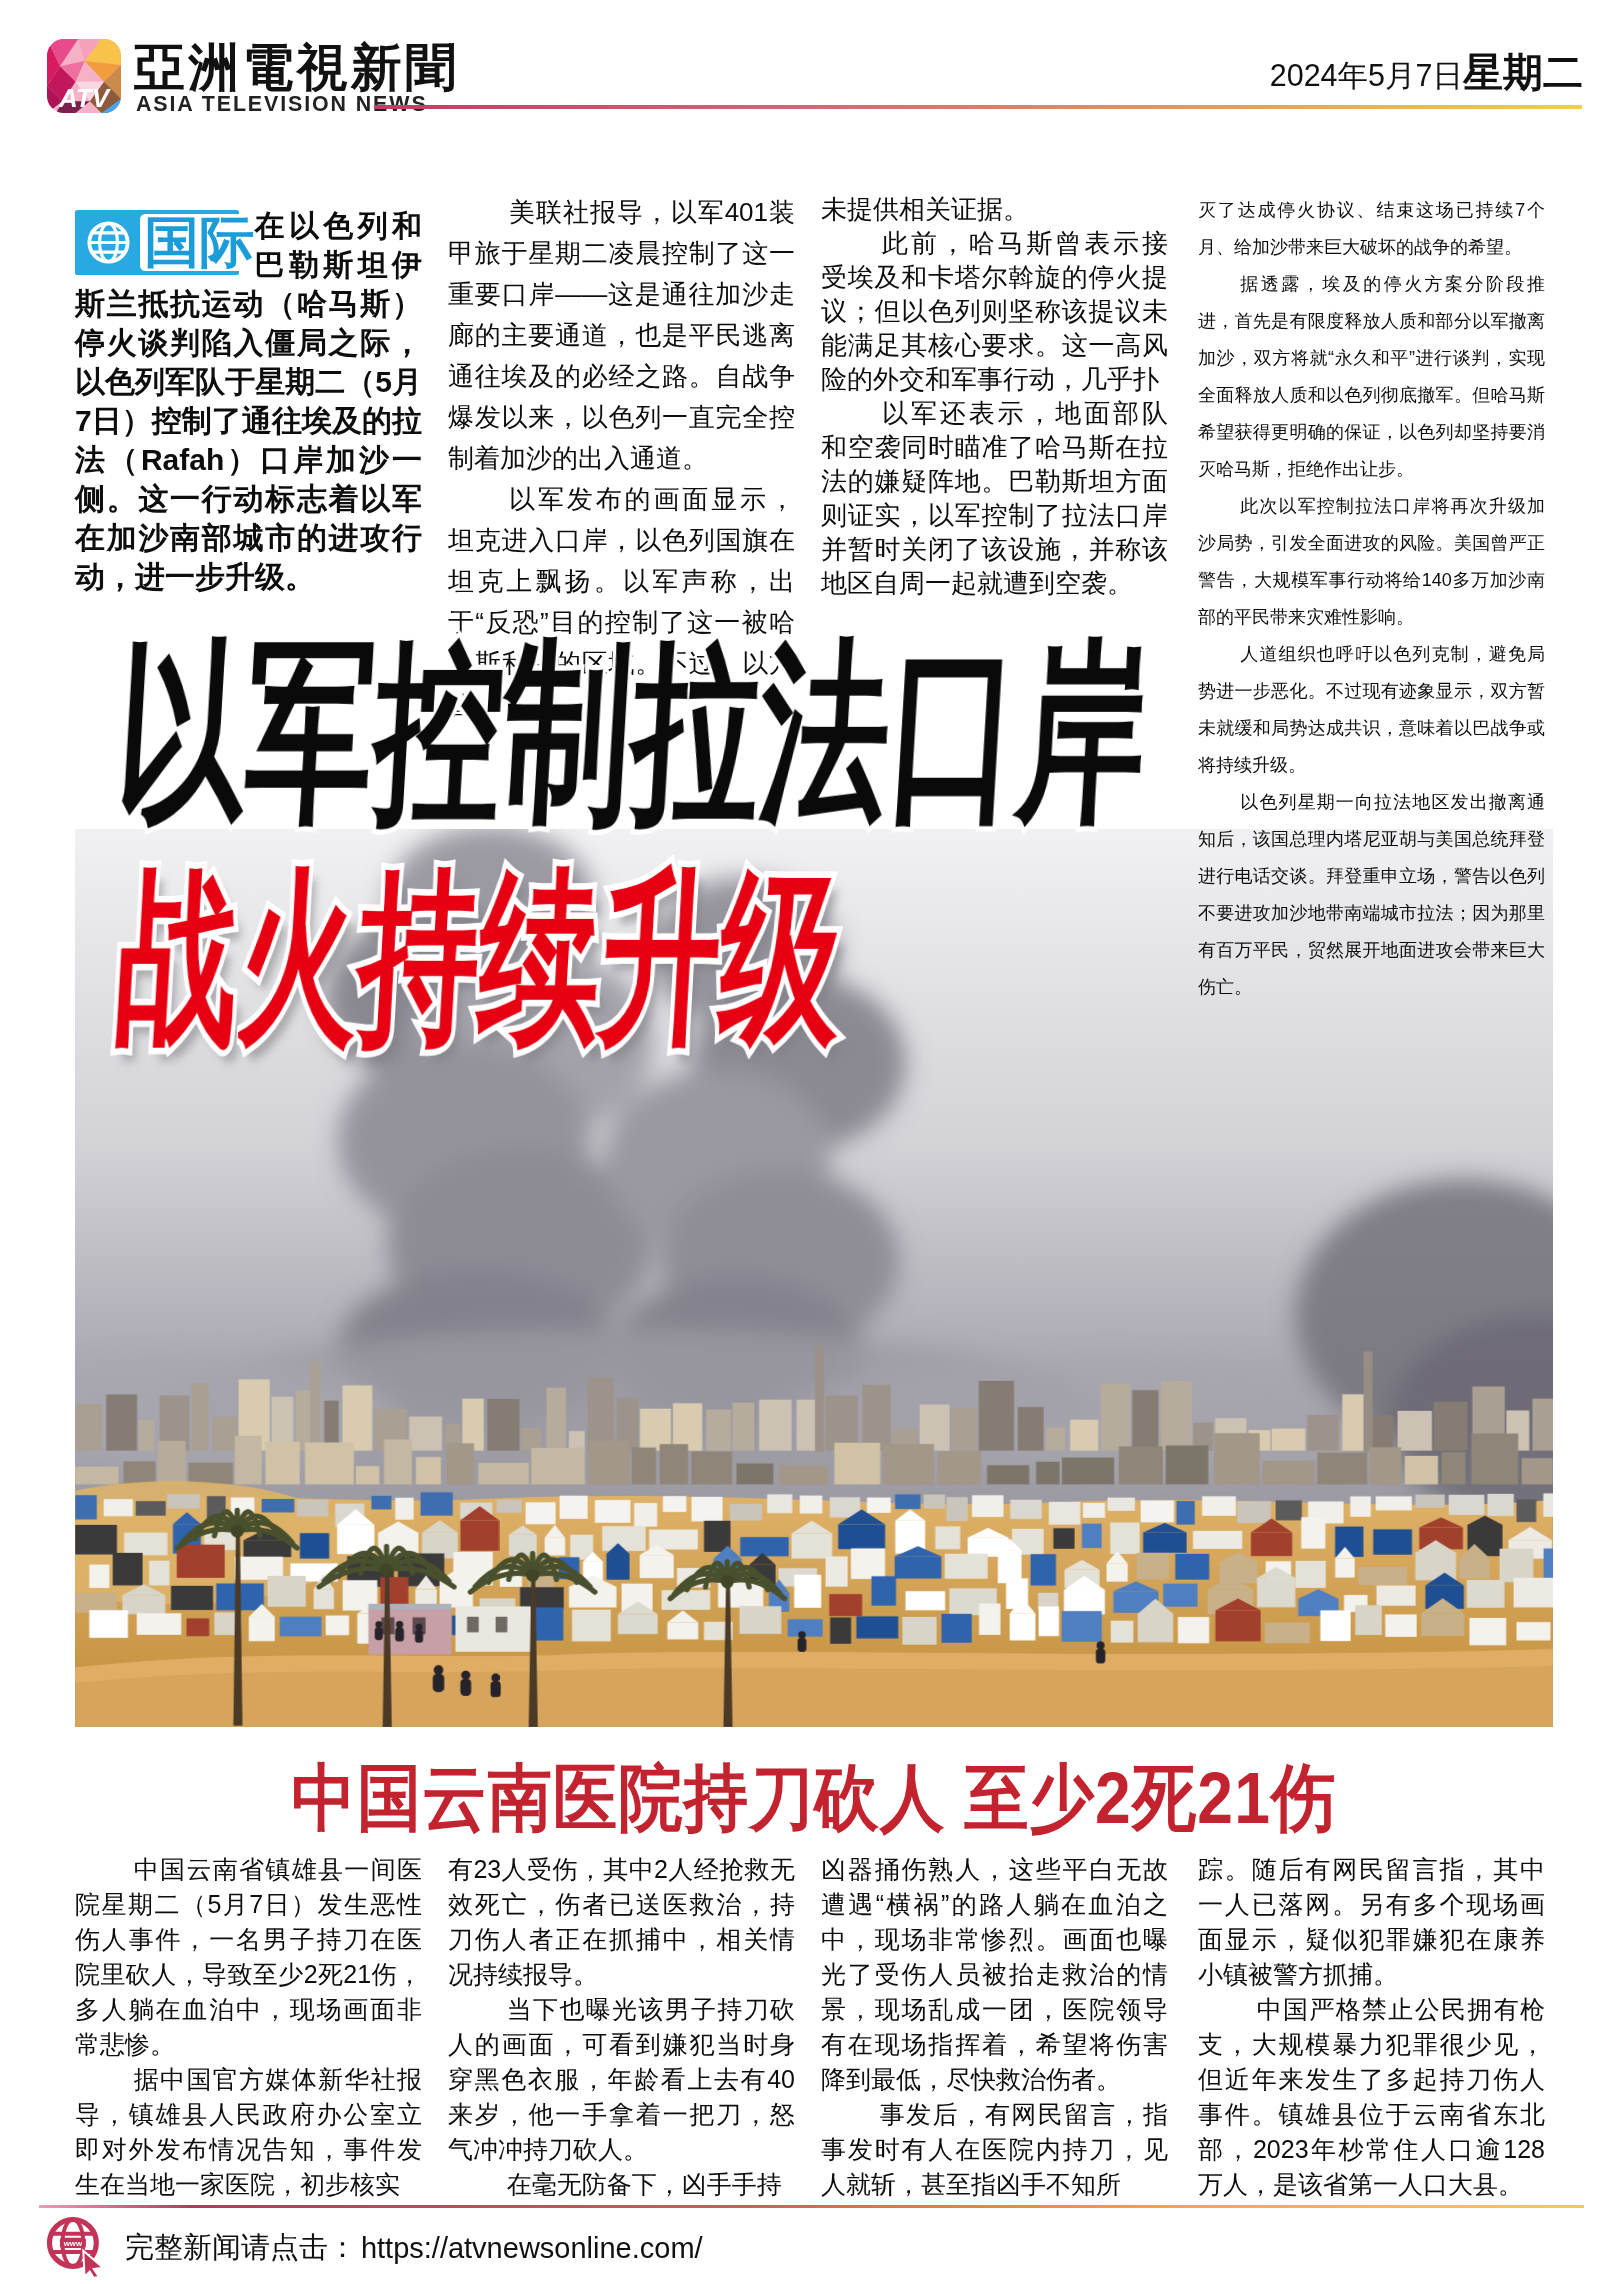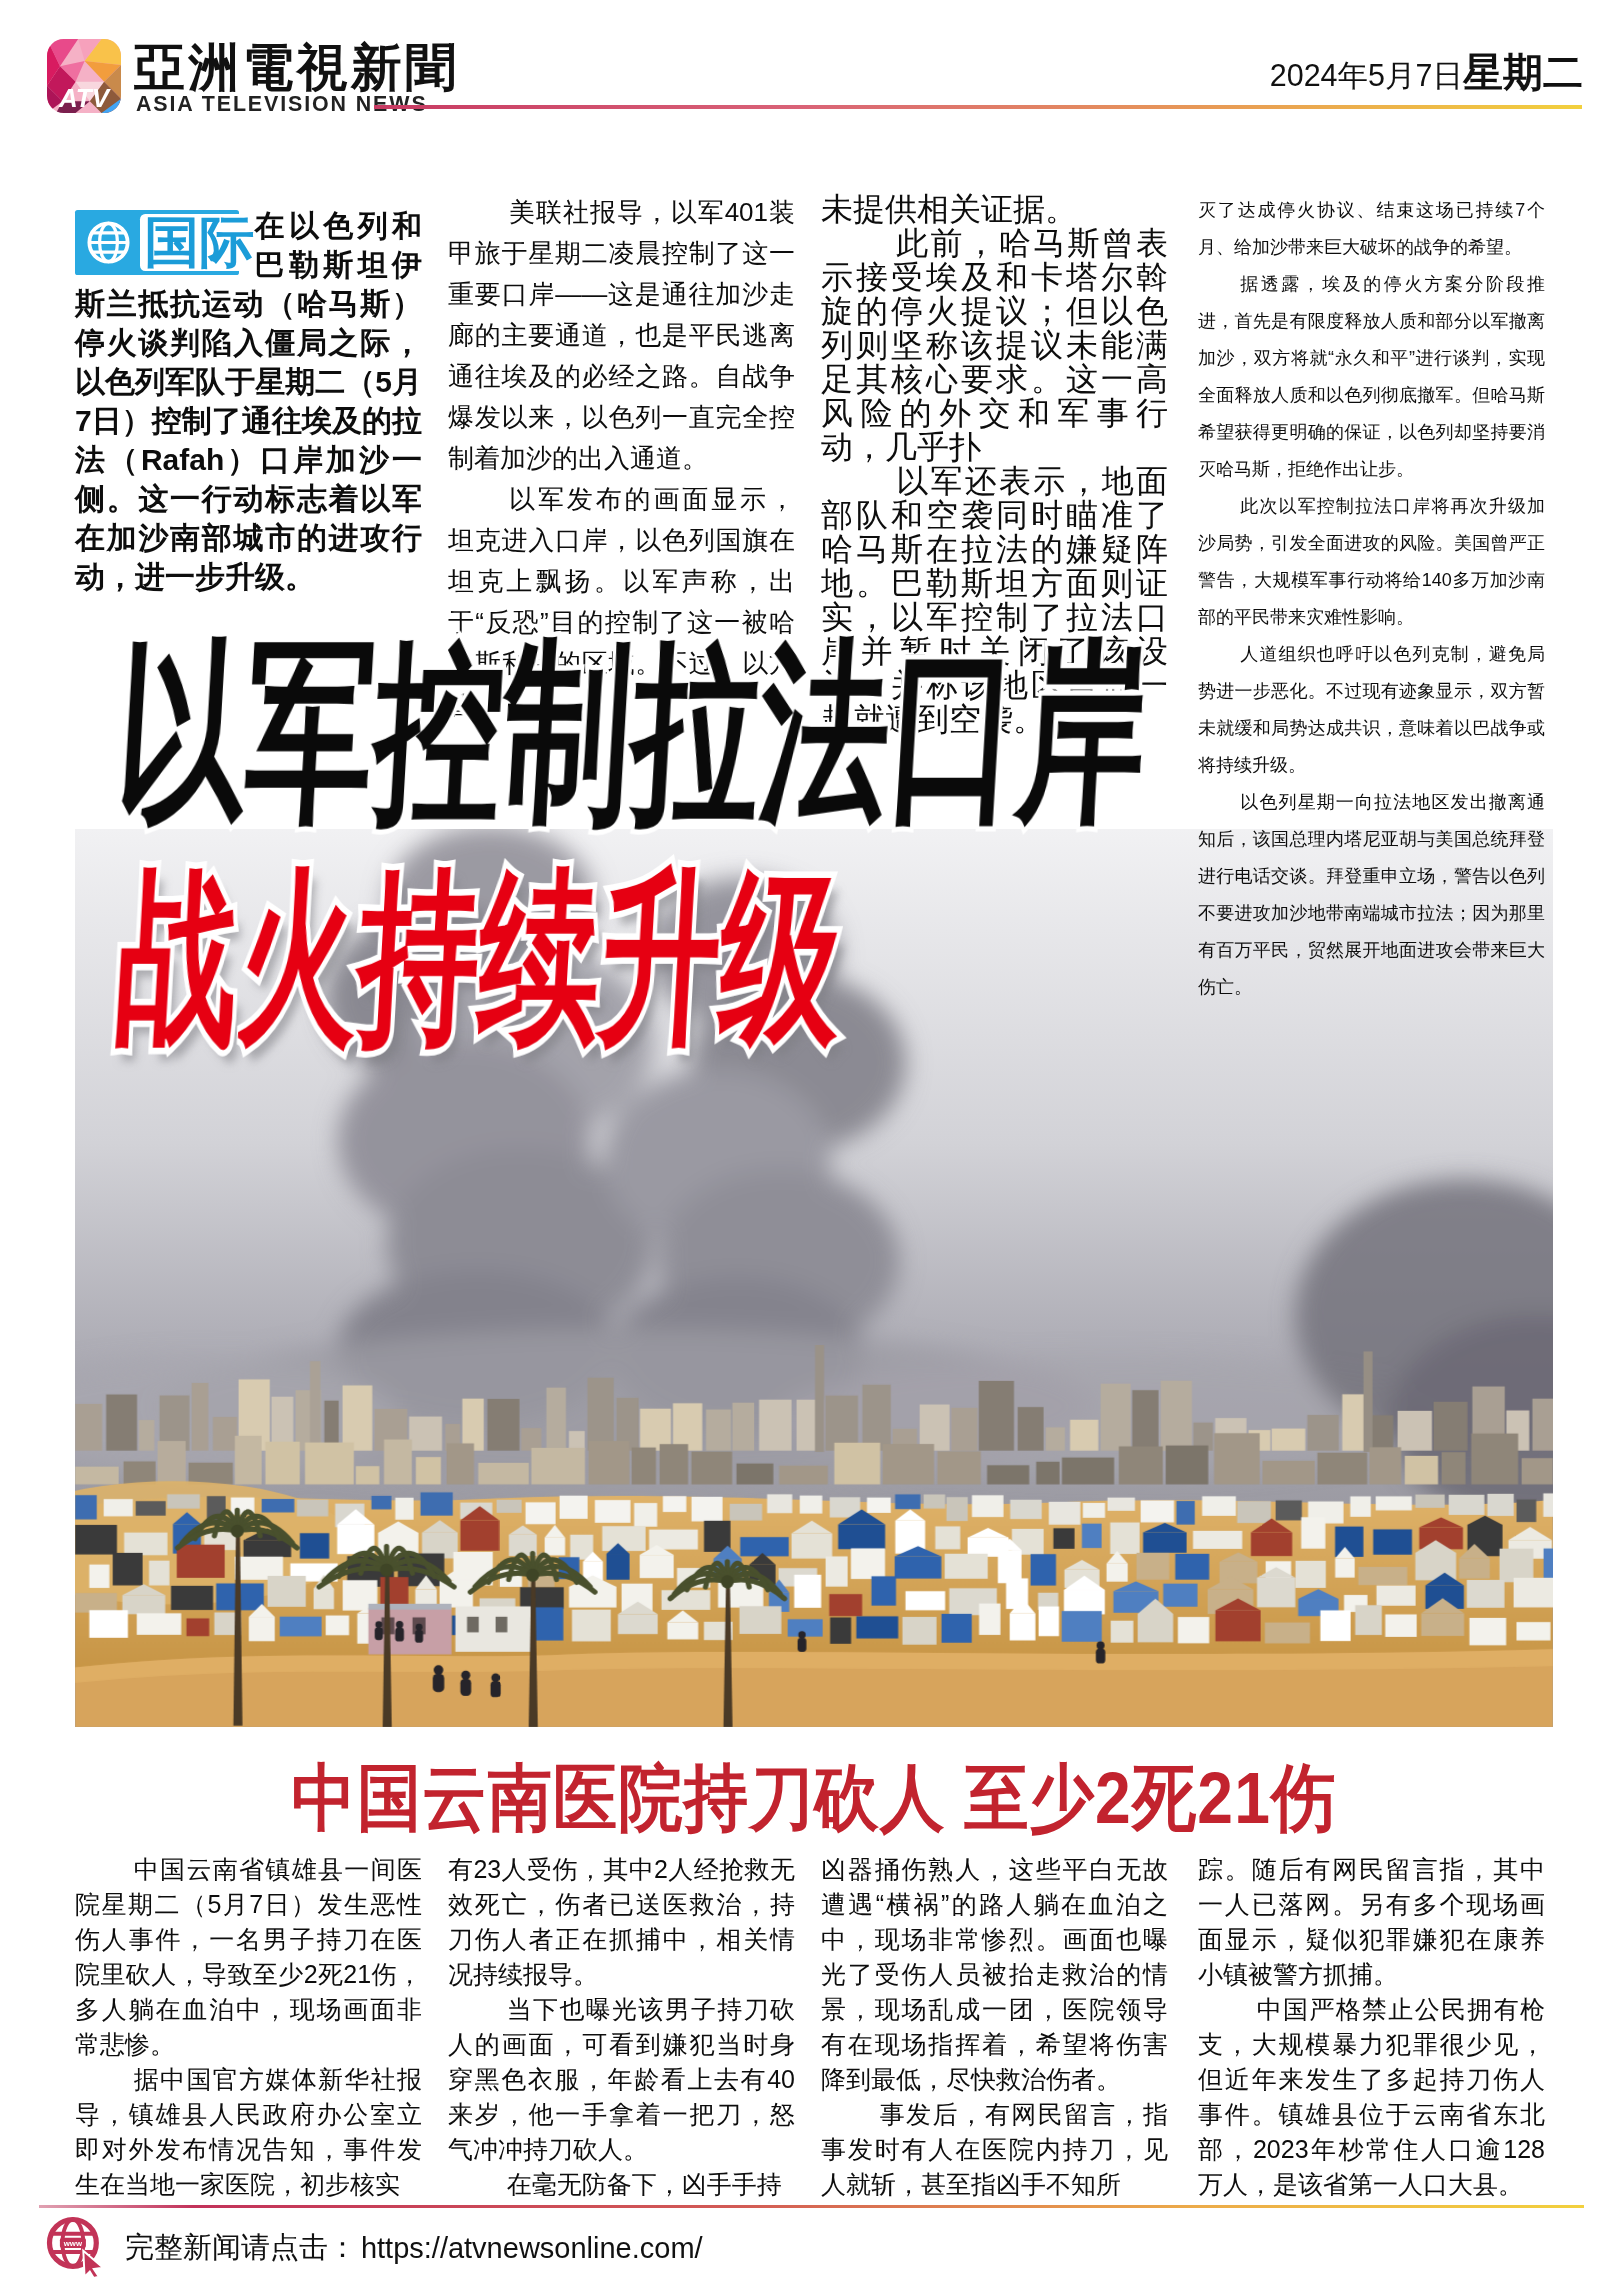--- a/index.html
+++ b/index.html
@@ -16,21 +16,21 @@
   .date-block{right:40px;top:45px;display:flex;align-items:baseline;}
   .date-text{font-size:30.5px;color:#111;}
   .weekday-text{font-size:40px;font-weight:bold;color:#111;}
 
   
   .col{position:absolute;width:347px;text-align:justify;}
   .col p{margin:0;padding:0;}
   .ind{text-indent:2.35em;}
   #t-col1{left:75px;top:206px;font-size:30px;line-height:39px;font-weight:bold;z-index:6;}
   #t-col2{left:448px;top:192px;font-size:26px;line-height:41px;}
-  #t-col3{left:821px;top:192px;font-size:32px;line-height:34px;}
+  #t-col3{left:821px;top:192px;font-size:26px;line-height:34px;}
   #t-col4{left:1198px;top:192px;font-size:18px;line-height:37px;z-index:6;}
   #b-col1{left:75px;top:1852px;font-size:25px;line-height:35px;}
   #b-col2{left:448px;top:1852px;font-size:25px;line-height:35px;}
   #b-col3{left:821px;top:1852px;font-size:25px;line-height:35px;}
   #b-col4{left:1198px;top:1852px;font-size:25px;line-height:35px;}
 
   
   .badge{float:left;width:164px;height:65px;margin:3.9px 15.6px 3.9px 0;background:#29a9e1;
          border-radius:2.6px;display:flex;align-items:center;}
   .badge .globe{width:51px;height:51px;margin-left:7.8px;flex:0 0 auto;}

